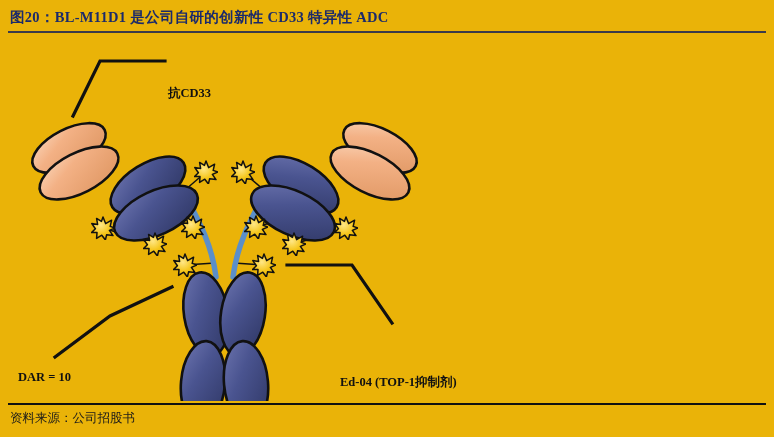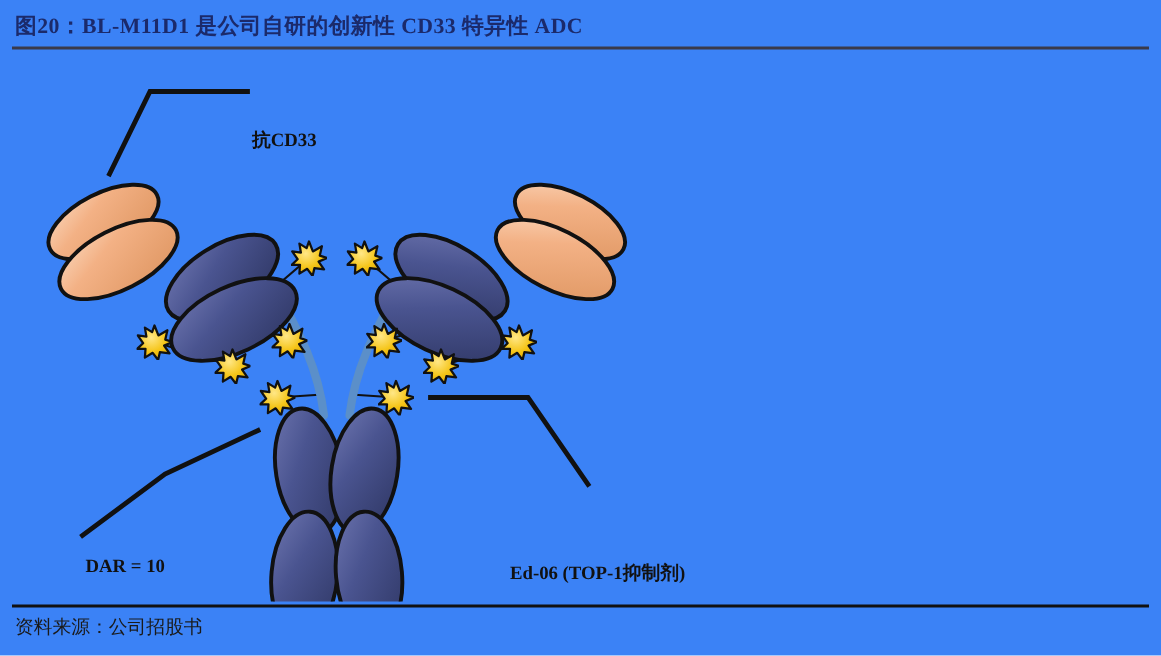--- a/index.html
+++ b/index.html
@@ -8,21 +8,21 @@
     padding: 0;
     background: #ffffff;
   }
   body {
     font-family: "Liberation Serif", "DejaVu Serif", serif;
   }
   #figure-root {
     position: relative;
     width: 774px;
     height: 437px;
-    background: #3b82f6;
+    background: #eab308;
     overflow: hidden;
   }
 
   
   #figure-title {
     position: absolute;
     left: 10px;
     top: 8px;
     width: 754px;
     font-family: "Liberation Serif", "DejaVu Serif", serif;
@@ -79,21 +79,21 @@
   
   .annot-label {
     position: absolute;
     font-family: "Liberation Serif", "DejaVu Serif", serif;
     font-size: 12.5px;
     font-weight: bold;
     color: #111111;
     white-space: nowrap;
   }
   #label-antibody { left: 168px; top: 52px; }
-  #label-dar      { left: 18px;  top: 337px; margin-left: 39px; }
+  #label-dar      { left: 18px;  top: 337px; }
   #label-payload  { left: 340px; top: 341px; }
 </style>
 </head>
 <body>
 
 <div id="figure-root">
 
   <div id="figure-title">图20：BL-M11D1 是公司自研的创新性 CD33 特异性 ADC</div>
 
   <div class="hrule" id="rule-top"></div>
@@ -178,20 +178,20 @@
         <use href="#starBurst" x="282" y="199" width="24" height="24"></use>
         <use href="#starBurst" x="334" y="183" width="24" height="24"></use>
         <use href="#starBurst" x="252" y="220" width="24" height="24"></use>
       </g>
     </svg>
 
     <div class="annot-label" id="label-antibody">抗CD33</div>
 
     <div class="annot-label" id="label-dar">DAR = 10</div>
 
-    <div class="annot-label" id="label-payload">Ed-06 (TOP-1抑制剂)</div>
+    <div class="annot-label" id="label-payload">Ed-04 (TOP-1抑制剂)</div>
   </div>
 
   <div class="hrule" id="rule-bottom"></div>
 
   <div id="source-note">资料来源：公司招股书</div>
 
 </div>
 
 </body></html>

